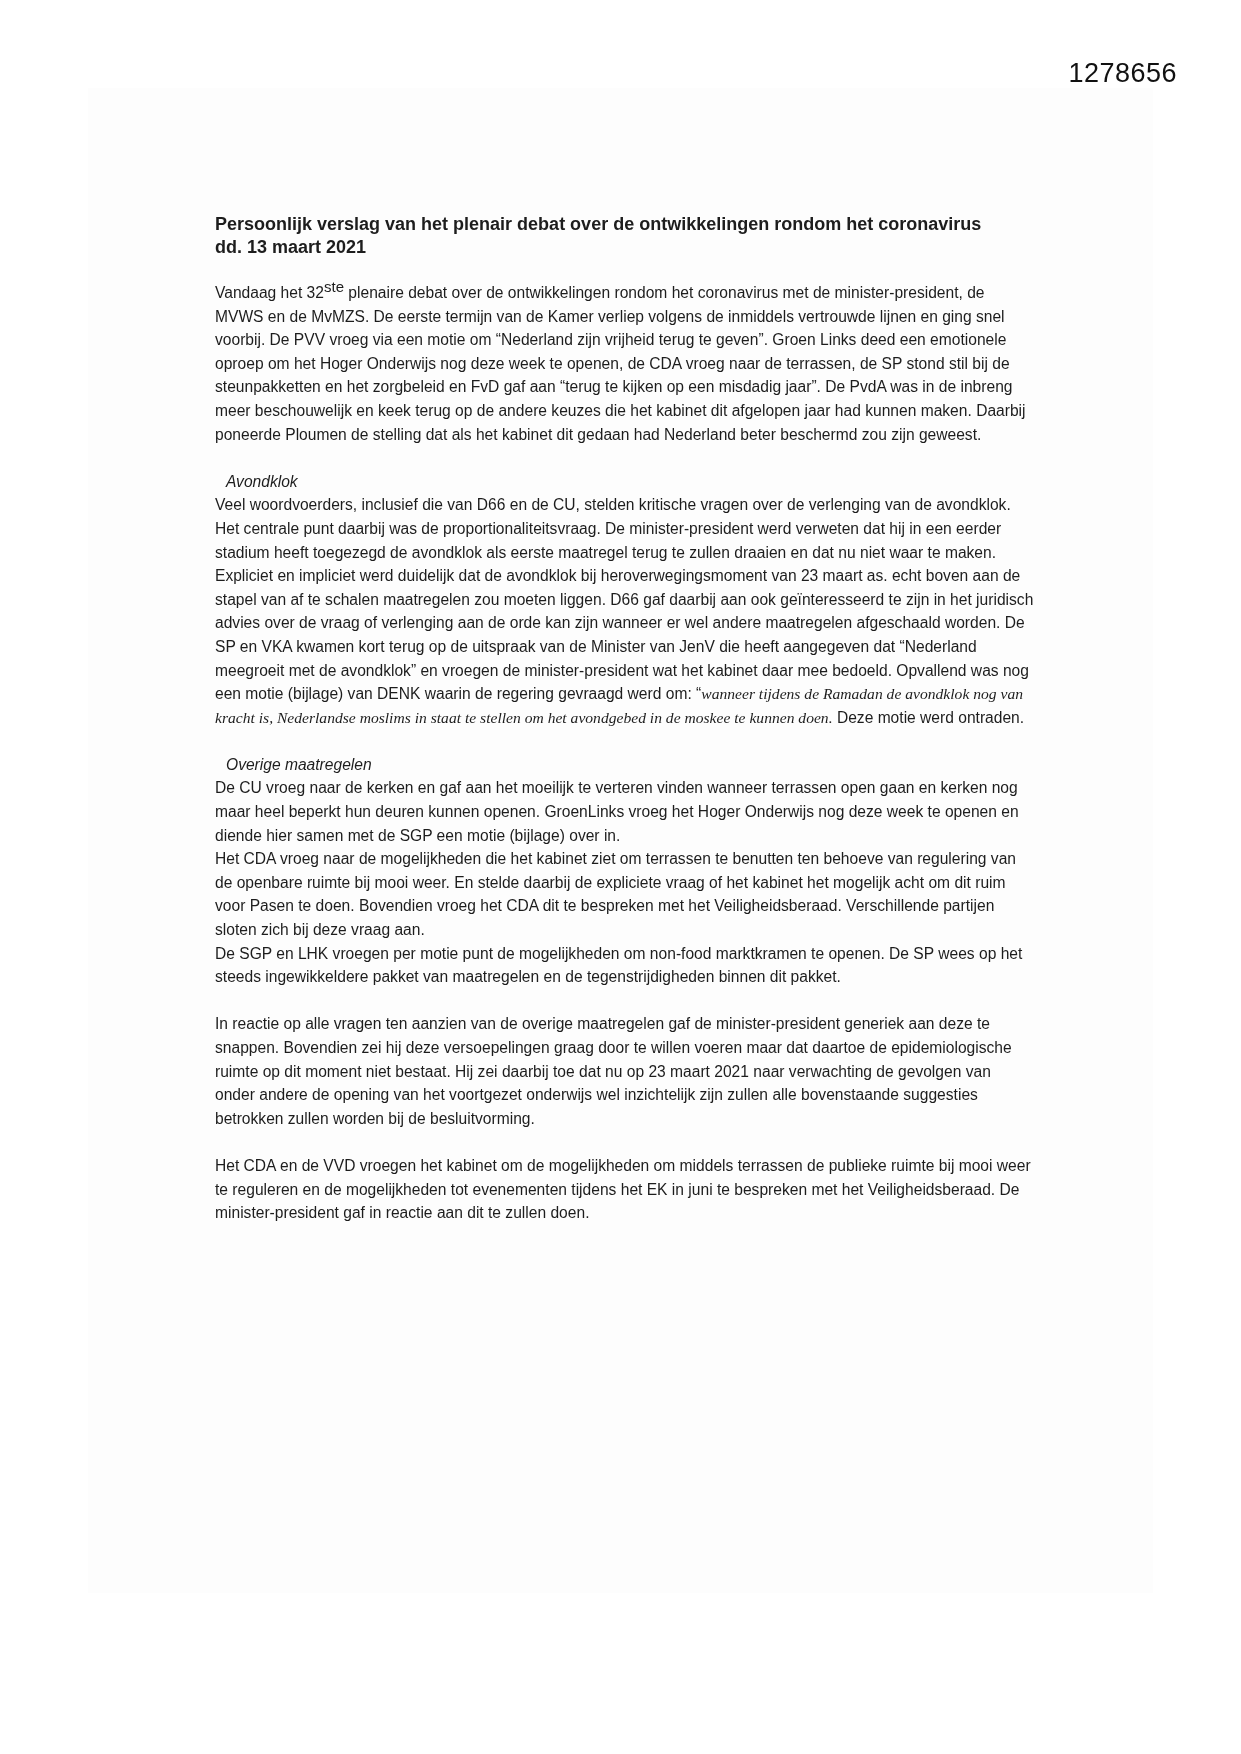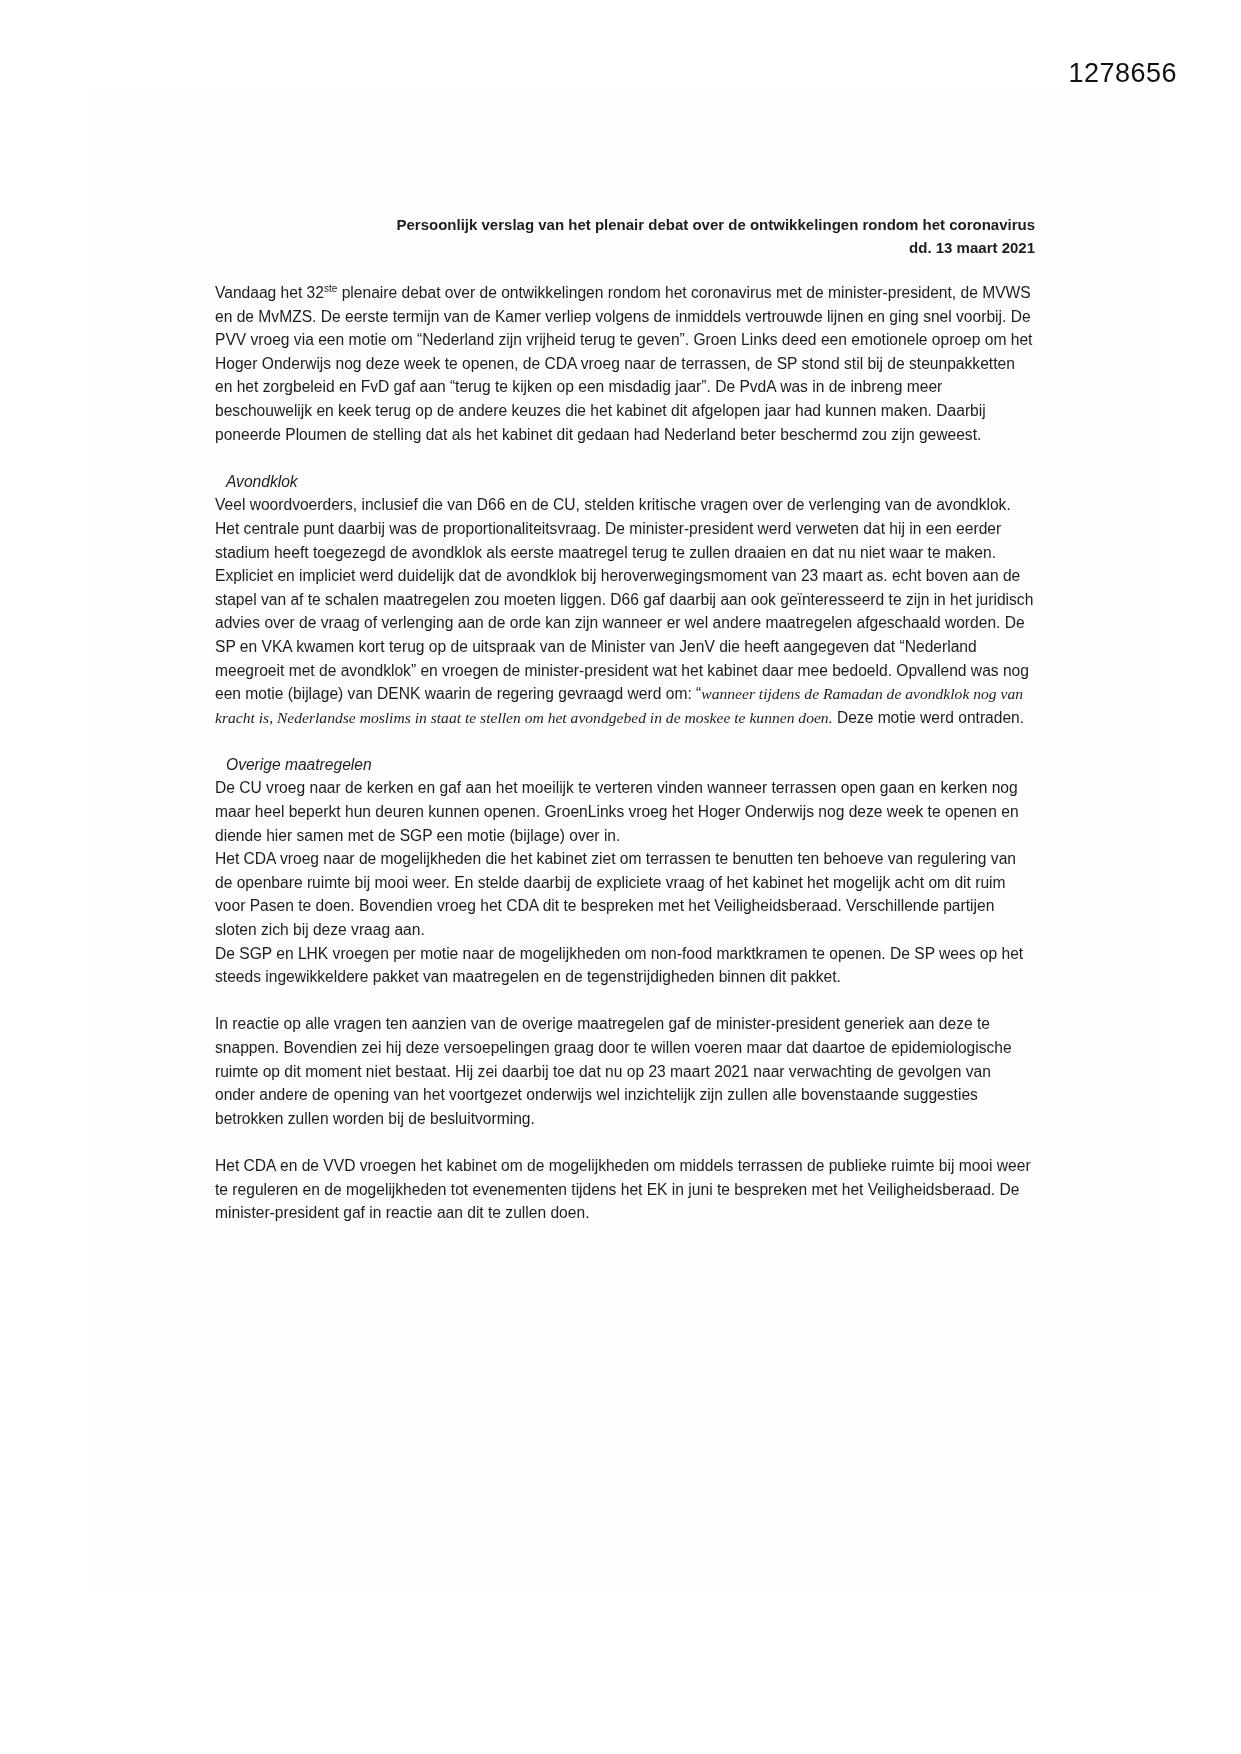--- a/index.html
+++ b/index.html
@@ -3,26 +3,26 @@
 <meta charset="utf-8">
 <style>
   html, body { margin:0; padding:0; background:#ffffff; }
   body { width:1241px; height:1754px; position:relative; overflow:hidden;
          font-family:"Liberation Sans", sans-serif; color:#1a1a1a; }
   .page-inset { position:absolute; left:88px; top:88px; width:1065px; height:1505px; background:#fdfdfd; }
   .doc-number { position:absolute; right:64px; top:58px; font-family:"Liberation Sans", sans-serif;
                 font-size:27px; color:#111; letter-spacing:0.5px; }
   .content { position:absolute; left:215px; top:213px; width:820px;
              font-family:"Liberation Sans", sans-serif; font-size:15.6px; line-height:23.6px; color:#1d1d1d; }
-  .title { text-align:right; font-weight:bold; font-size:15px; line-height:23px; margin:0 0 22px 0; }
+  .title { text-align:left; font-weight:bold; font-size:18px; line-height:23px; margin:0 0 22px 0; }
   .title .line { display:block; }
   p { margin:0; }
   .para { margin-bottom:23.6px; }
   .heading { font-style:italic;margin-left:11px; }
-  sup { font-size:10px; line-height:0; vertical-align:super;text-align:center; }
+  sup { font-size:15px; line-height:0; vertical-align:super;text-align:center; }
   .italic { font-style:italic;font-family:Liberation Serif, serif; }
 </style>
 </head>
 <body>
 
 <div class="page-inset"></div>
 
 <div class="doc-number">1278656</div>
 
 <div class="content">
@@ -32,18 +32,18 @@
   </div>
 
   <p class="para"><span>Vandaag het 32</span><sup>ste</sup><span> plenaire debat over de ontwikkelingen rondom het coronavirus met de minister-president, de MVWS en de MvMZS. De eerste termijn van de Kamer verliep volgens de inmiddels vertrouwde lijnen en ging snel voorbij. De PVV vroeg via een motie om “Nederland zijn vrijheid terug te geven”. Groen Links deed een emotionele oproep om het Hoger Onderwijs nog deze week te openen, de CDA vroeg naar de terrassen, de SP stond stil bij de steunpakketten en het zorgbeleid en FvD gaf aan “terug te kijken op een misdadig jaar”. De PvdA was in de inbreng meer beschouwelijk en keek terug op de andere keuzes die het kabinet dit afgelopen jaar had kunnen maken. Daarbij poneerde Ploumen de stelling dat als het kabinet dit gedaan had Nederland beter beschermd zou zijn geweest.</span></p>
 
   <p class="heading">Avondklok</p>
   <p class="para"><span>Veel woordvoerders, inclusief die van D66 en de CU, stelden kritische vragen over de verlenging van de avondklok. Het centrale punt daarbij was de proportionaliteitsvraag. De minister-president werd verweten dat hij in een eerder stadium heeft toegezegd de avondklok als eerste maatregel terug te zullen draaien en dat nu niet waar te maken. Expliciet en impliciet werd duidelijk dat de avondklok bij heroverwegingsmoment van 23 maart as. echt boven aan de stapel van af te schalen maatregelen zou moeten liggen. D66 gaf daarbij aan ook geïnteresseerd te zijn in het juridisch advies over de vraag of verlenging aan de orde kan zijn wanneer er wel andere maatregelen afgeschaald worden. De SP en VKA kwamen kort terug op de uitspraak van de Minister van JenV die heeft aangegeven dat “Nederland meegroeit met de avondklok” en vroegen de minister-president wat het kabinet daar mee bedoeld. Opvallend was nog een motie (bijlage) van DENK waarin de regering gevraagd werd om: “</span><span class="italic">wanneer tijdens de Ramadan de avondklok nog van kracht is, Nederlandse moslims in staat te stellen om het avondgebed in de moskee te kunnen doen.</span><span> Deze motie werd ontraden.</span></p>
 
   <p class="heading">Overige maatregelen</p>
   <p>De CU vroeg naar de kerken en gaf aan het moeilijk te verteren vinden wanneer terrassen open gaan en kerken nog maar heel beperkt hun deuren kunnen openen. GroenLinks vroeg het Hoger Onderwijs nog deze week te openen en diende hier samen met de SGP een motie (bijlage) over in.</p>
   <p>Het CDA vroeg naar de mogelijkheden die het kabinet ziet om terrassen te benutten ten behoeve van regulering van de openbare ruimte bij mooi weer. En stelde daarbij de expliciete vraag of het kabinet het mogelijk acht om dit ruim voor Pasen te doen. Bovendien vroeg het CDA dit te bespreken met het Veiligheidsberaad. Verschillende partijen sloten zich bij deze vraag aan.</p>
-  <p class="para">De SGP en LHK vroegen per motie naar de mogelijkheden om non-food marktkramen te openen. De SP wees op het steeds ingewikkeldere pakket van maatregelen en de tegenstrijdigheden binnen dit pakket.</p>
+  <p class="para">De SGP en LHK vroegen per motie punt de mogelijkheden om non-food marktkramen te openen. De SP wees op het steeds ingewikkeldere pakket van maatregelen en de tegenstrijdigheden binnen dit pakket.</p>
 
   <p class="para">In reactie op alle vragen ten aanzien van de overige maatregelen gaf de minister-president generiek aan deze te snappen. Bovendien zei hij deze versoepelingen graag door te willen voeren maar dat daartoe de epidemiologische ruimte op dit moment niet bestaat. Hij zei daarbij toe dat nu op 23 maart 2021 naar verwachting de gevolgen van onder andere de opening van het voortgezet onderwijs wel inzichtelijk zijn zullen alle bovenstaande suggesties betrokken zullen worden bij de besluitvorming.</p>
 
   <p class="para">Het CDA en de VVD vroegen het kabinet om de mogelijkheden om middels terrassen de publieke ruimte bij mooi weer te reguleren en de mogelijkheden tot evenementen tijdens het EK in juni te bespreken met het Veiligheidsberaad. De minister-president gaf in reactie aan dit te zullen doen.</p>
 </div>
 
 </body></html>

